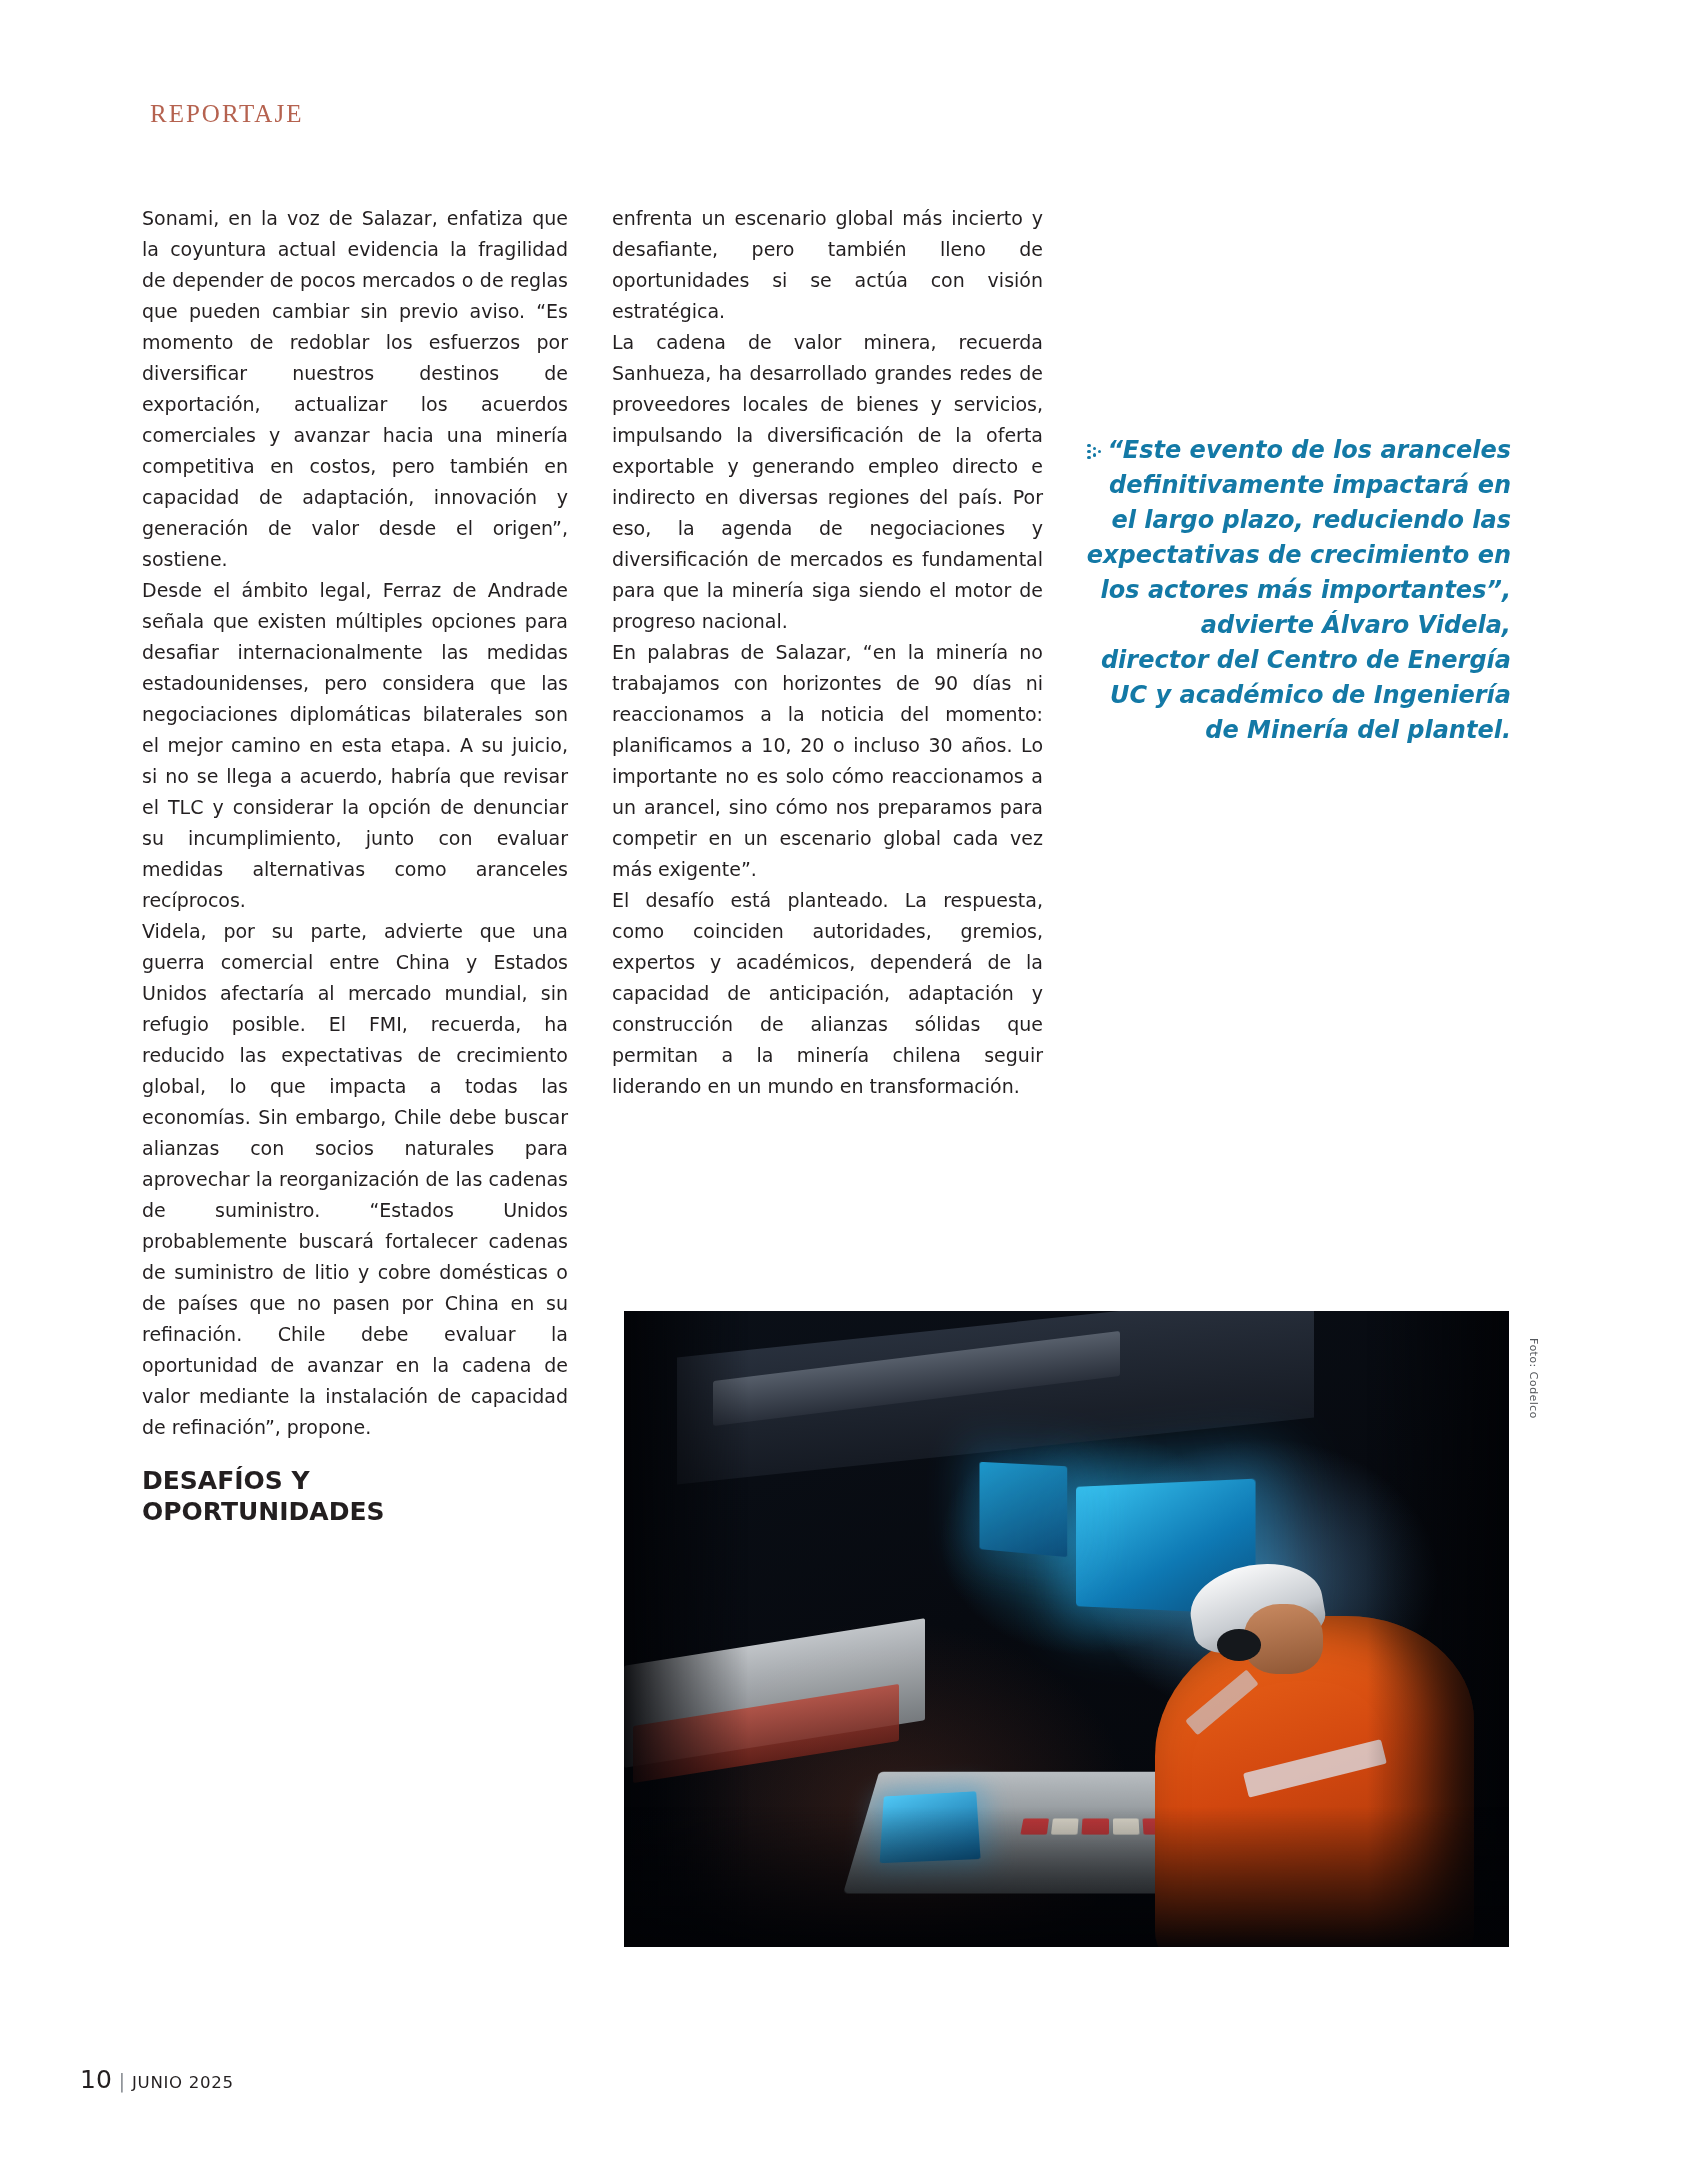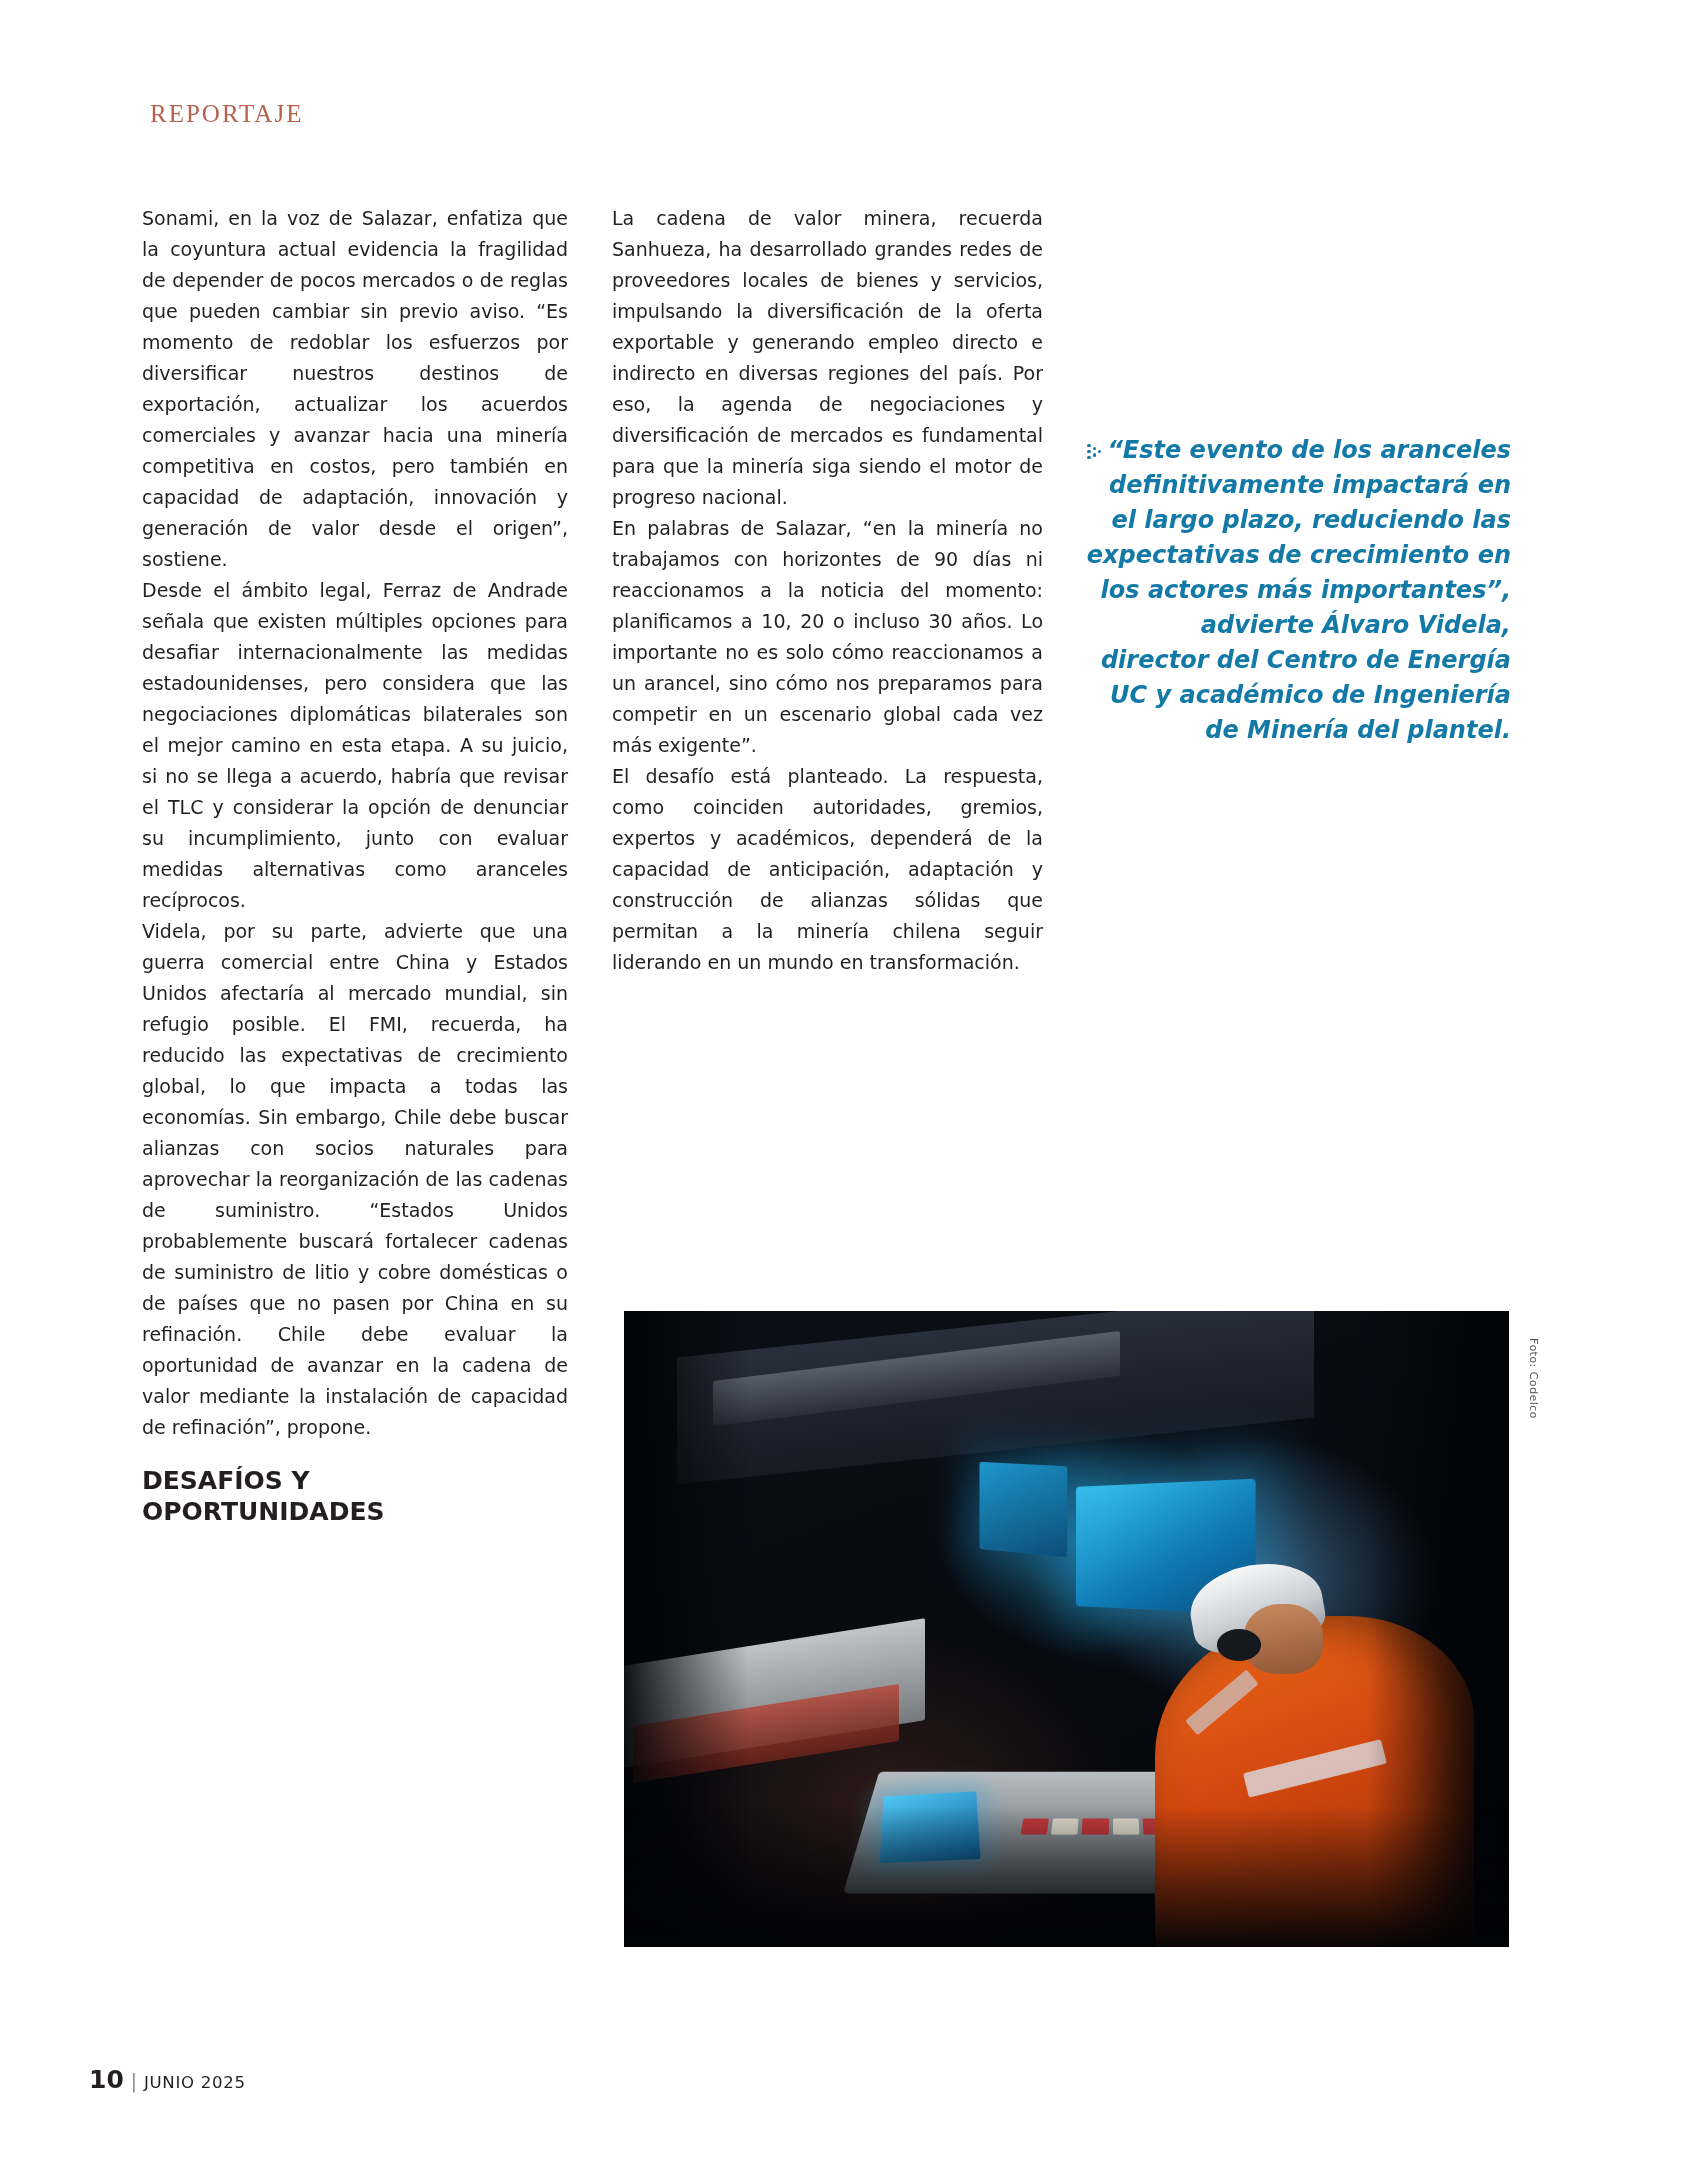--- a/index.html
+++ b/index.html
@@ -357,23 +357,22 @@
     position: absolute;
     left: 80px;
     bottom: 67px;
     display: flex;
     align-items: baseline;
     gap: 6.7px;
     font-family: "DejaVu Sans", sans-serif;
   }
   .folio {
     font-size: 25px;
-    font-weight: bold;
+    font-weight: normal;
     color: #231f20;
-    margin-left: 9px;
   }
   .folio-sep {
     font-size: 20px;
     color: #8d9196;
   }
   .issue {
     font-size: 16.6px;
     color: #231f20;
     letter-spacing: 0.7px;
   }
@@ -387,20 +386,21 @@
 
   <div class="col col-1">
     <p>Sonami, en la voz de Salazar, enfatiza que la coyuntura actual evidencia la fragilidad de depender de pocos mercados o de reglas que pueden cambiar sin previo aviso. “Es momento de redoblar los esfuerzos por diversificar nuestros destinos de exportación, actualizar los acuerdos comerciales y avanzar hacia una minería competitiva en costos, pero también en capacidad de adaptación, innovación y generación de valor desde el origen”, sostiene.</p>
     <p>Desde el ámbito legal, Ferraz de Andrade señala que existen múltiples opciones para desafiar internacionalmente las medidas estadounidenses, pero considera que las negociaciones diplomáticas bilaterales son el mejor camino en esta etapa. A su juicio, si no se llega a acuerdo, habría que revisar el TLC y considerar la opción de denunciar su incumplimiento, junto con evaluar medidas alternativas como aranceles recíprocos.</p>
     <p>Videla, por su parte, advierte que una guerra comercial entre China y Estados Unidos afectaría al mercado mundial, sin refugio posible. El FMI, recuerda, ha reducido las expectativas de crecimiento global, lo que impacta a todas las economías. Sin embargo, Chile debe buscar alianzas con socios naturales para aprovechar la reorganización de las cadenas de suministro. “Estados Unidos probablemente buscará fortalecer cadenas de suministro de litio y cobre domésticas o de países que no pasen por China en su refinación. Chile debe evaluar la oportunidad de avanzar en la cadena de valor mediante la instalación de capacidad de refinación”, propone.</p>
     <p class="subhead">DESAFÍOS Y</p>
     <p class="subhead" style="margin-top:0 !important;">OPORTUNIDADES</p>
   </div>
 
   <div class="col col-2">
+    <p>enfrenta un escenario global más incierto y desafiante, pero también lleno de oportunidades si se actúa con visión estratégica.</p>
     <p>La cadena de valor minera, recuerda Sanhueza, ha desarrollado grandes redes de proveedores locales de bienes y servicios, impulsando la diversificación de la oferta exportable y generando empleo directo e indirecto en diversas regiones del país. Por eso, la agenda de negociaciones y diversificación de mercados es fundamental para que la minería siga siendo el motor de progreso nacional.</p>
     <p>En palabras de Salazar, “en la minería no trabajamos con horizontes de 90 días ni reaccionamos a la noticia del momento: planificamos a 10, 20 o incluso 30 años. Lo importante no es solo cómo reaccionamos a un arancel, sino cómo nos preparamos para competir en un escenario global cada vez más exigente”.</p>
     <p>El desafío está planteado. La respuesta, como coinciden autoridades, gremios, expertos y académicos, dependerá de la capacidad de anticipación, adaptación y construcción de alianzas sólidas que permitan a la minería chilena seguir liderando en un mundo en transformación.</p>
   </div>
 
   <div class="pullquote">
     <span class="quote-dots">
       <i></i><i></i><i></i><i></i><i></i><i></i>
     </span><span>“Este evento de los aranceles definitivamente impactará en el largo plazo, reduciendo las expectativas de crecimiento en los actores más importantes”, advierte Álvaro Videla, director del Centro de Energía UC y académico de Ingeniería de Minería del plantel.</span>
   </div>

